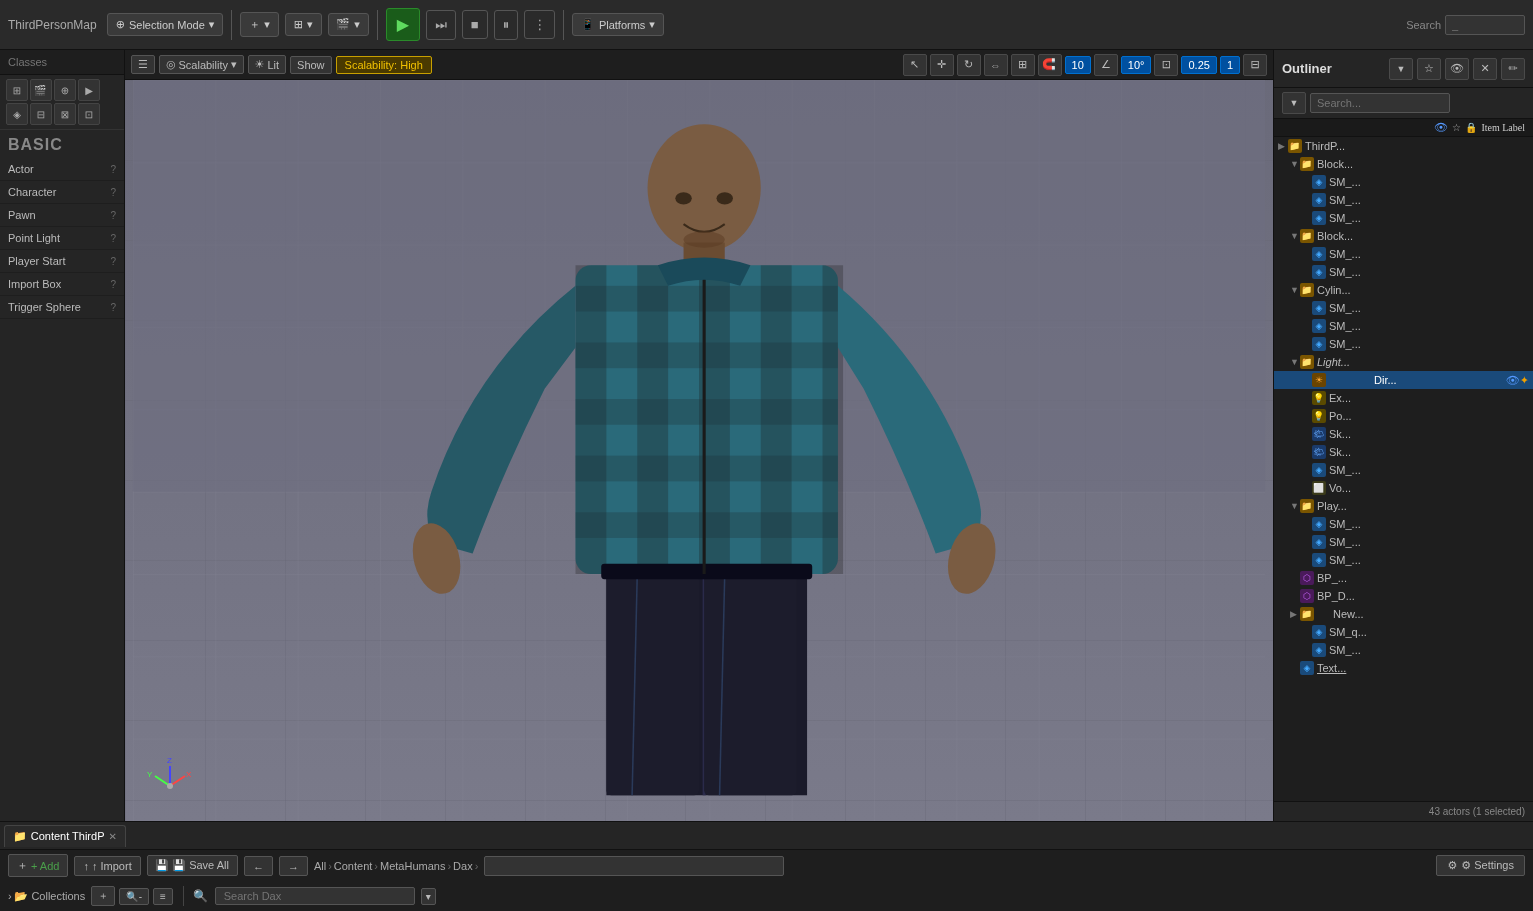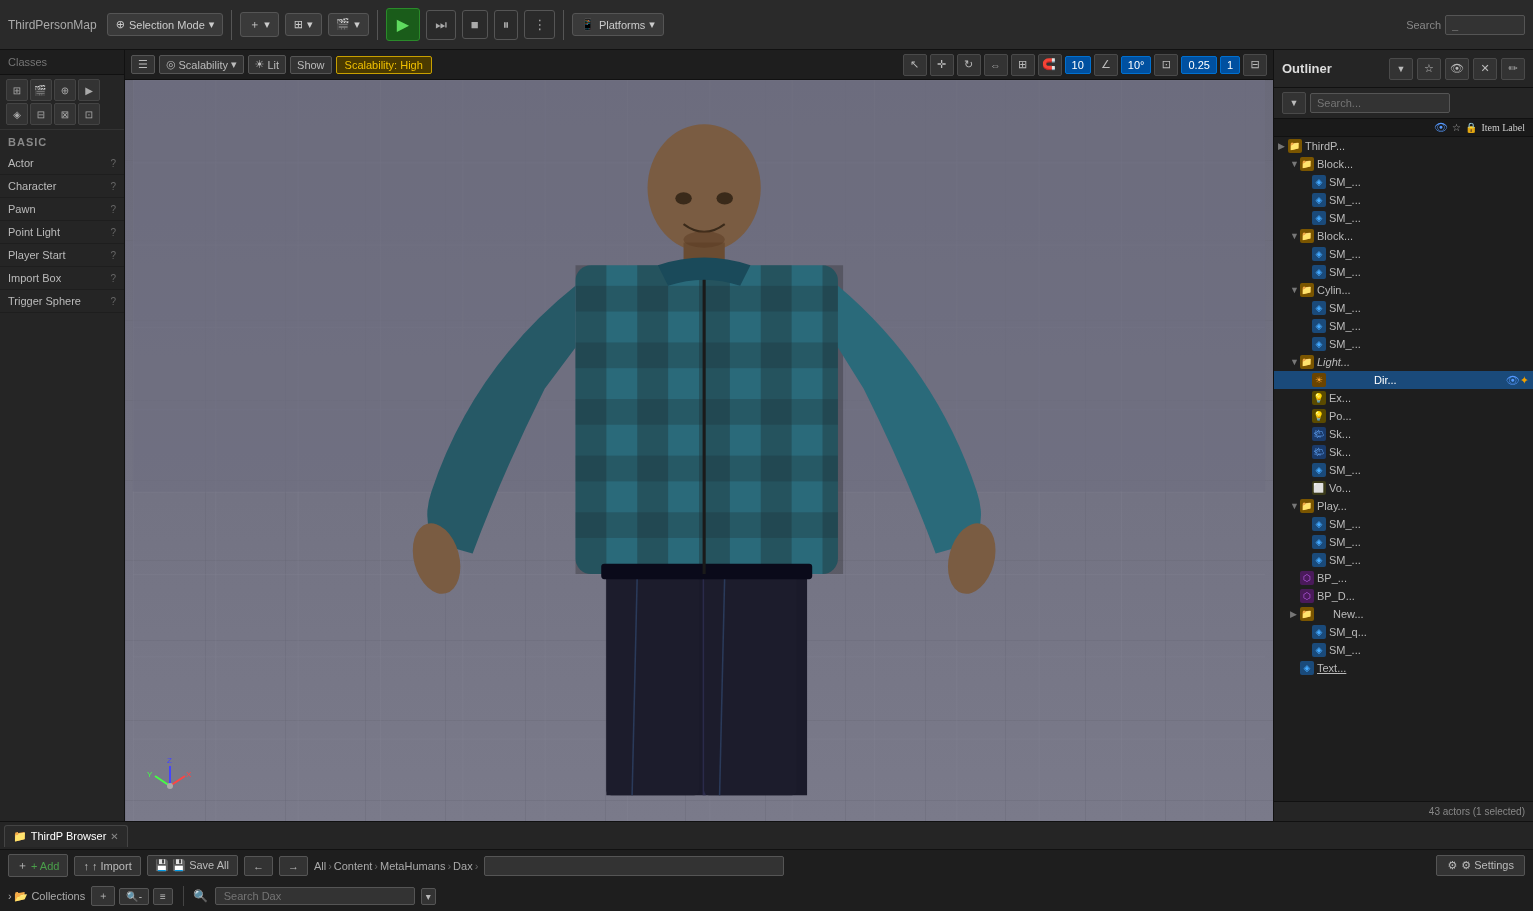--- a/index.html
+++ b/index.html
@@ -85,21 +85,21 @@
       background: #1e1e1e;
       border: none;
       border-bottom: 1px solid #111;
       color: #aaa;
       padding: 6px 8px;
       width: 100%;
       font-size: 11px;
     }
     .left-panel-section-title {
       color: #888;
-      font-size: 11px;
+      font-size: 16px;
       font-weight: bold;
       padding: 6px 8px 4px;
       text-transform: uppercase;
       letter-spacing: 1px;
     }
     .left-panel-icons {
       display: flex;
       flex-wrap: wrap;
       gap: 2px;
       padding: 4px 6px;
@@ -947,21 +947,21 @@
 
     <div class="outliner-status">43 actors (1 selected)</div>
   </div>
 
 </div>
 
 <div class="bottom-panel">
   <div class="bottom-tabs">
     <div class="bottom-tab active">
       <span>📁</span>
-      <span>ThirdP Browser</span>
+      <span>Content ThirdP</span>
       <span class="close-tab">✕</span>
     </div>
   </div>
 
   <div class="bottom-content">
     <button class="cb-btn">
       <span>＋</span>
       <span style="color:#4a9f4a;">+ Add</span>
     </button>
     <button class="cb-btn">

